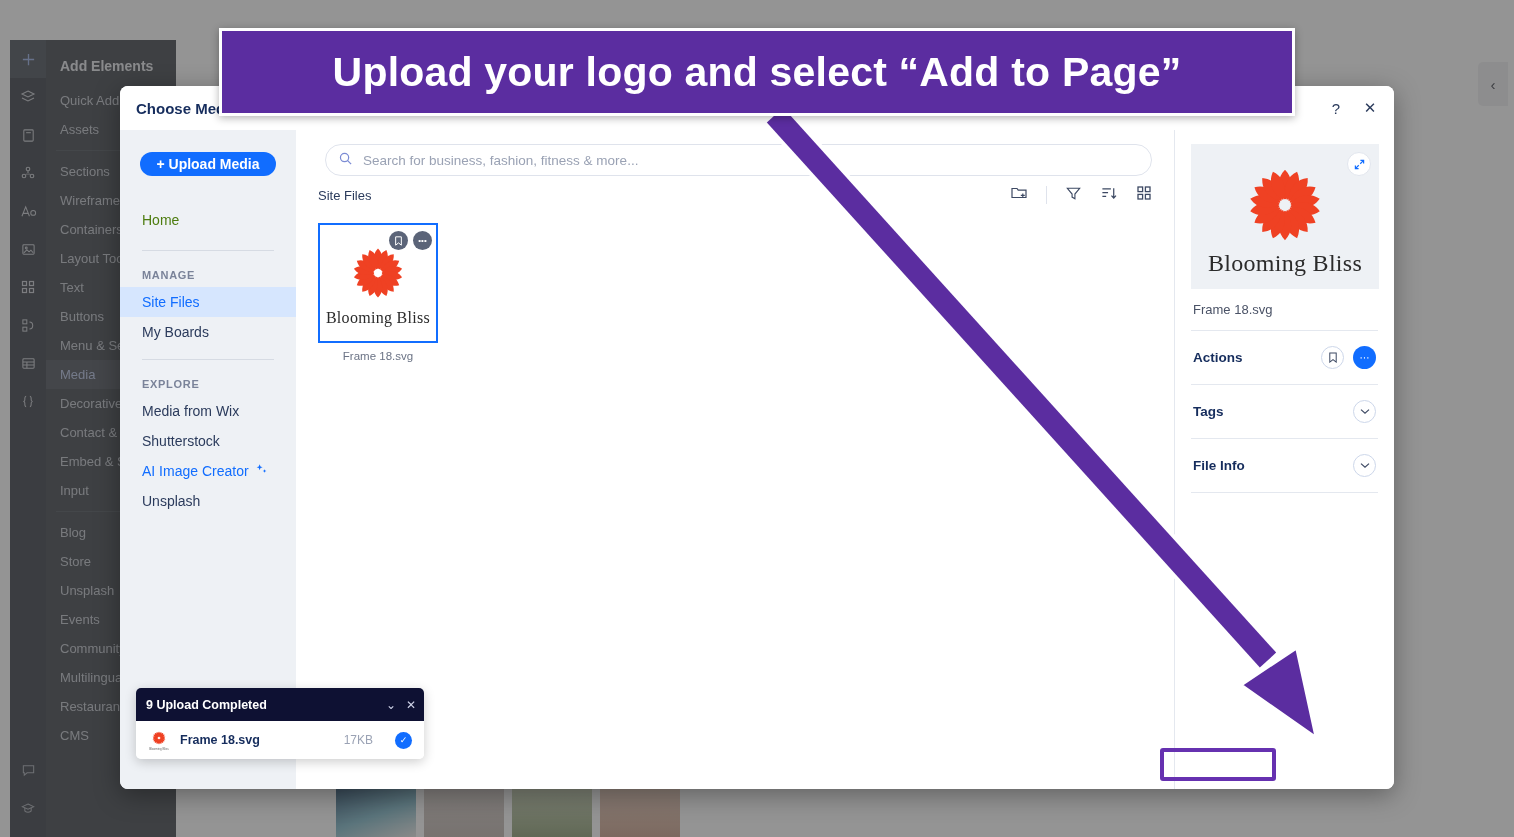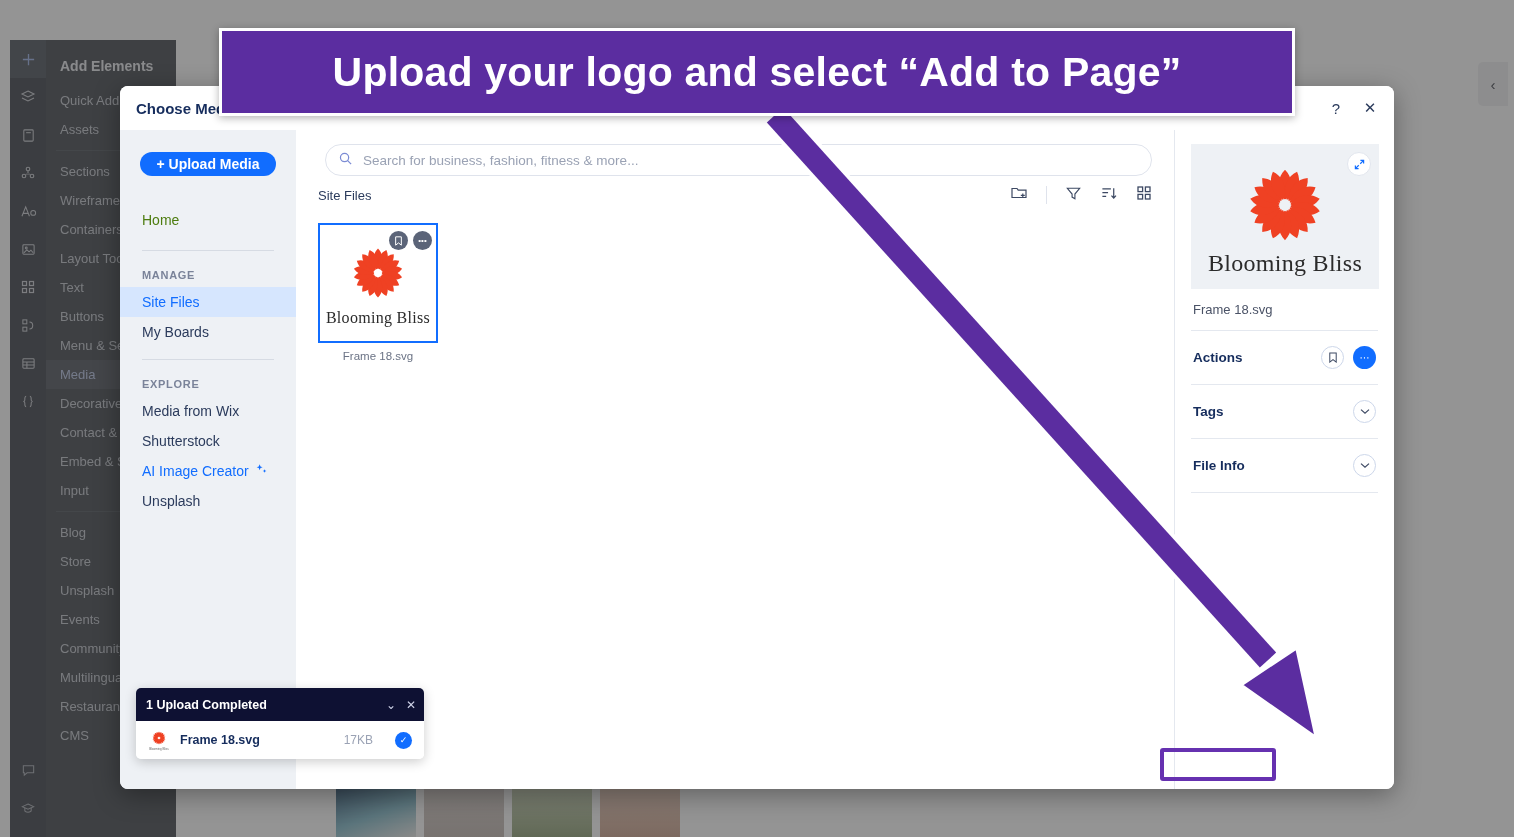--- a/index.html
+++ b/index.html
@@ -553,21 +553,21 @@
         </span>
       </div>
       <div class="info-sep"></div>
     </div>
   </div>
 
 </div>
 
 <div id="upload-toast">
   <div id="toast-header">
-    <span id="toast-title">1 Upload Completed</span>
+    <span id="toast-title">9 Upload Completed</span>
     <span id="toast-header-actions">
       <span>⌄</span>
       <span>✕</span>
     </span>
   </div>
   <div id="toast-body">
     <span id="toast-file-icon">
       <svg width="18" height="18" viewBox="0 0 100 100">
         <g fill="#ef4123" id="toast-petals">
             <path d="M50 14 C58 22 58 33 52 42 C50 45 50 45 48 42 C42 33 42 22 50 14 Z" transform="rotate(0 50 50)"></path>

